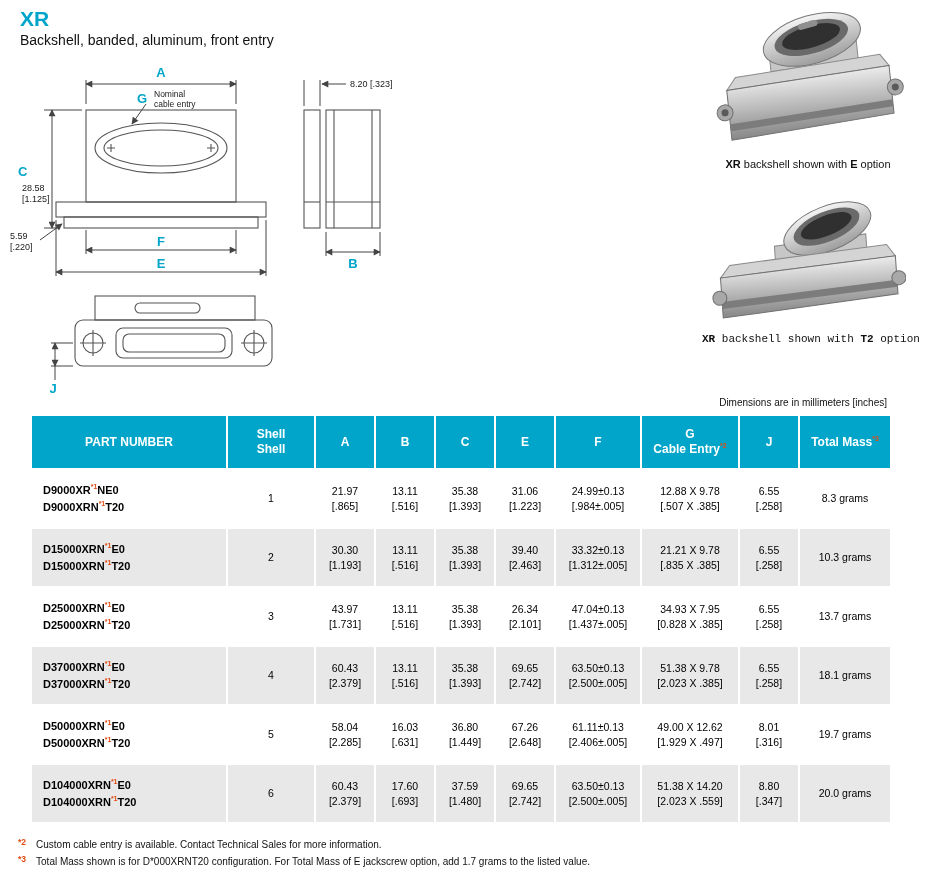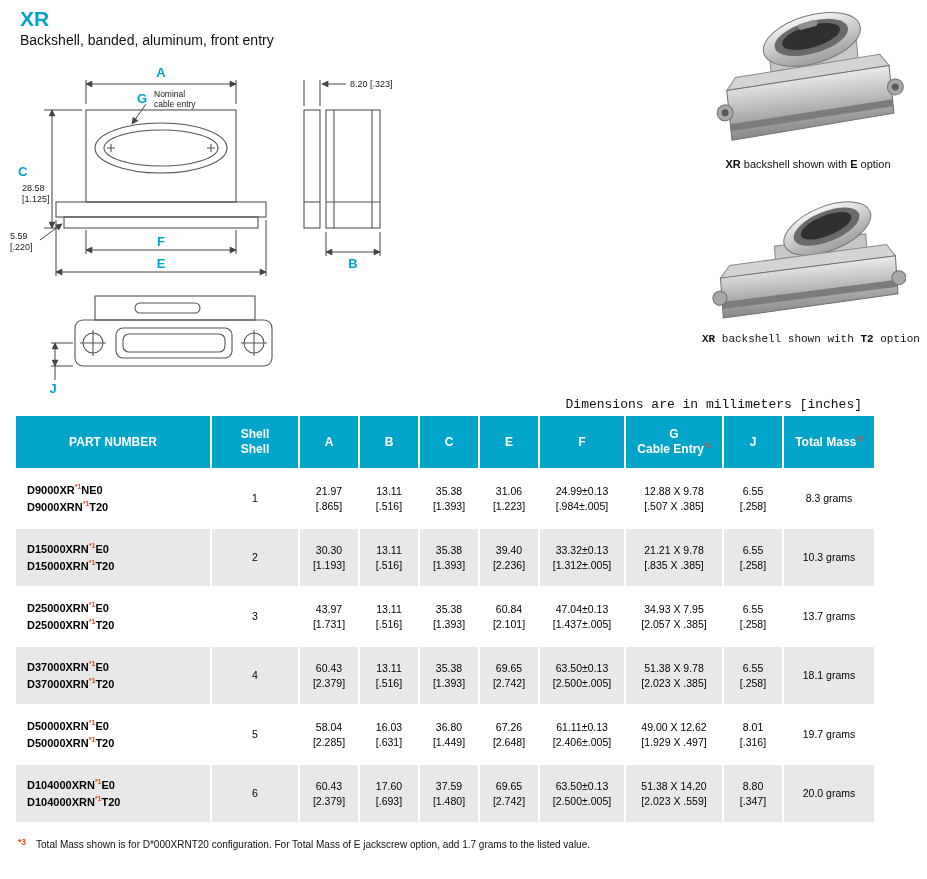--- a/index.html
+++ b/index.html
@@ -18,23 +18,23 @@
   .dim-letter { fill:var(--cyan); font-weight:bold; font-size:13px; font-family:"Liberation Sans",sans-serif; }
   .dim-num { fill:#1a1a1a; font-size:9px; font-family:"Liberation Sans",sans-serif; }
   .note-text { fill:#1a1a1a; font-size:8.5px; font-family:"Liberation Sans",sans-serif; }
 
   .photo-col { position:absolute; left:702px; top:4px; width:212px; }
   .photo-col figure { text-align:center; margin:0 0 6px 0; }
   .photo-col figure + figure { margin-top:18px;font-family:Liberation Mono, monospace; }
   figcaption { font-size:11px; color:#111; white-space:nowrap; }
   figcaption b { font-weight:bold; }
 
-  .dims-note { position:absolute; top:397px; left:4px; width:858px; text-align:right; font-size:13px; color:#111;font-family:Liberation Mono, monospace; }
-
-  table.spec-table { position:absolute; left:16px; top:416px; width:858px; border-collapse:separate; border-spacing:0; table-layout:fixed; }
+  .dims-note { position:absolute; top:397px; left:29px; width:858px; text-align:right; font-size:10px; color:#111; }
+
+  table.spec-table { position:absolute; left:32px; top:416px; width:858px; border-collapse:separate; border-spacing:0; table-layout:fixed; }
   .spec-table th { background:var(--cyan); color:#fff; font-size:12px; font-weight:bold; height:52px; text-align:center; vertical-align:middle; border-right:2px solid #fff; padding:2px; line-height:1.25; }
   .spec-table th:last-child { border-right:none; }
   .spec-table td { font-size:10.5px; text-align:center; vertical-align:middle; height:59px; border-right:2px solid #fff; border-top:2px solid #fff; line-height:1.4; padding:2px; background:#fff; }
   .spec-table td:last-child { border-right:none; }
   .spec-table tbody tr:nth-child(even) td { background:var(--rowgray); }
   td.pn-cell { text-align:left; padding-left:11px; font-weight:bold; font-size:11px; line-height:1.45; }
   sup.fn { color:var(--red); font-size:7px; vertical-align:super; font-weight:bold; }
 
   .footnotes { position:absolute; left:18px; top:835px; width:880px; }
   .footnote { font-size:10px; line-height:14px; color:#111; }
@@ -241,39 +241,39 @@
 
     <tr>
       <td class="pn-cell">
         <div class="pn-line"><span>D15000XRN</span><sup class="fn">*1</sup><span>E0</span></div>
         <div class="pn-line"><span>D15000XRN</span><sup class="fn">*1</sup><span>T20</span></div>
       </td>
       <td>2</td>
       <td><span>30.30</span><br><span>[1.193]</span></td>
       <td><span>13.11</span><br><span>[.516]</span></td>
       <td><span>35.38</span><br><span>[1.393]</span></td>
-      <td><span>39.40</span><br><span>[2.236]</span></td>
+      <td><span>39.40</span><br><span>[2.463]</span></td>
       <td><span>33.32±0.13</span><br><span>[1.312±.005]</span></td>
       <td><span>21.21 X 9.78</span><br><span>[.835 X .385]</span></td>
       <td><span>6.55</span><br><span>[.258]</span></td>
       <td>10.3 grams</td>
     </tr>
 
     <tr>
       <td class="pn-cell">
         <div class="pn-line"><span>D25000XRN</span><sup class="fn">*1</sup><span>E0</span></div>
         <div class="pn-line"><span>D25000XRN</span><sup class="fn">*1</sup><span>T20</span></div>
       </td>
       <td>3</td>
       <td><span>43.97</span><br><span>[1.731]</span></td>
       <td><span>13.11</span><br><span>[.516]</span></td>
       <td><span>35.38</span><br><span>[1.393]</span></td>
-      <td><span>60.84</span><br><span>[2.101]</span></td>
+      <td><span>26.34</span><br><span>[2.101]</span></td>
       <td><span>47.04±0.13</span><br><span>[1.437±.005]</span></td>
-      <td><span>34.93 X 7.95</span><br><span>[2.057 X .385]</span></td>
+      <td><span>34.93 X 7.95</span><br><span>[0.828 X .385]</span></td>
       <td><span>6.55</span><br><span>[.258]</span></td>
       <td>13.7 grams</td>
     </tr>
 
     <tr>
       <td class="pn-cell">
         <div class="pn-line"><span>D37000XRN</span><sup class="fn">*1</sup><span>E0</span></div>
         <div class="pn-line"><span>D37000XRN</span><sup class="fn">*1</sup><span>T20</span></div>
       </td>
       <td>4</td>
@@ -316,17 +316,18 @@
       <td><span>63.50±0.13</span><br><span>[2.500±.005]</span></td>
       <td><span>51.38 X 14.20</span><br><span>[2.023 X .559]</span></td>
       <td><span>8.80</span><br><span>[.347]</span></td>
       <td>20.0 grams</td>
     </tr>
   </tbody>
   </table>
 
   <div class="footnotes" id="footnotes">
 
+    <p class="footnote"><sup class="marker">*2</sup><span class="fn-text">Custom cable entry is available. Contact Technical Sales for more information.</span></p>
 
     <p class="footnote"><sup class="marker">*3</sup><span class="fn-text">Total Mass shown is for D*000XRNT20 configuration. For Total Mass of E jackscrew option, add 1.7 grams to the listed value.</span></p>
   </div>
 
 </div>
 
 </body></html>

